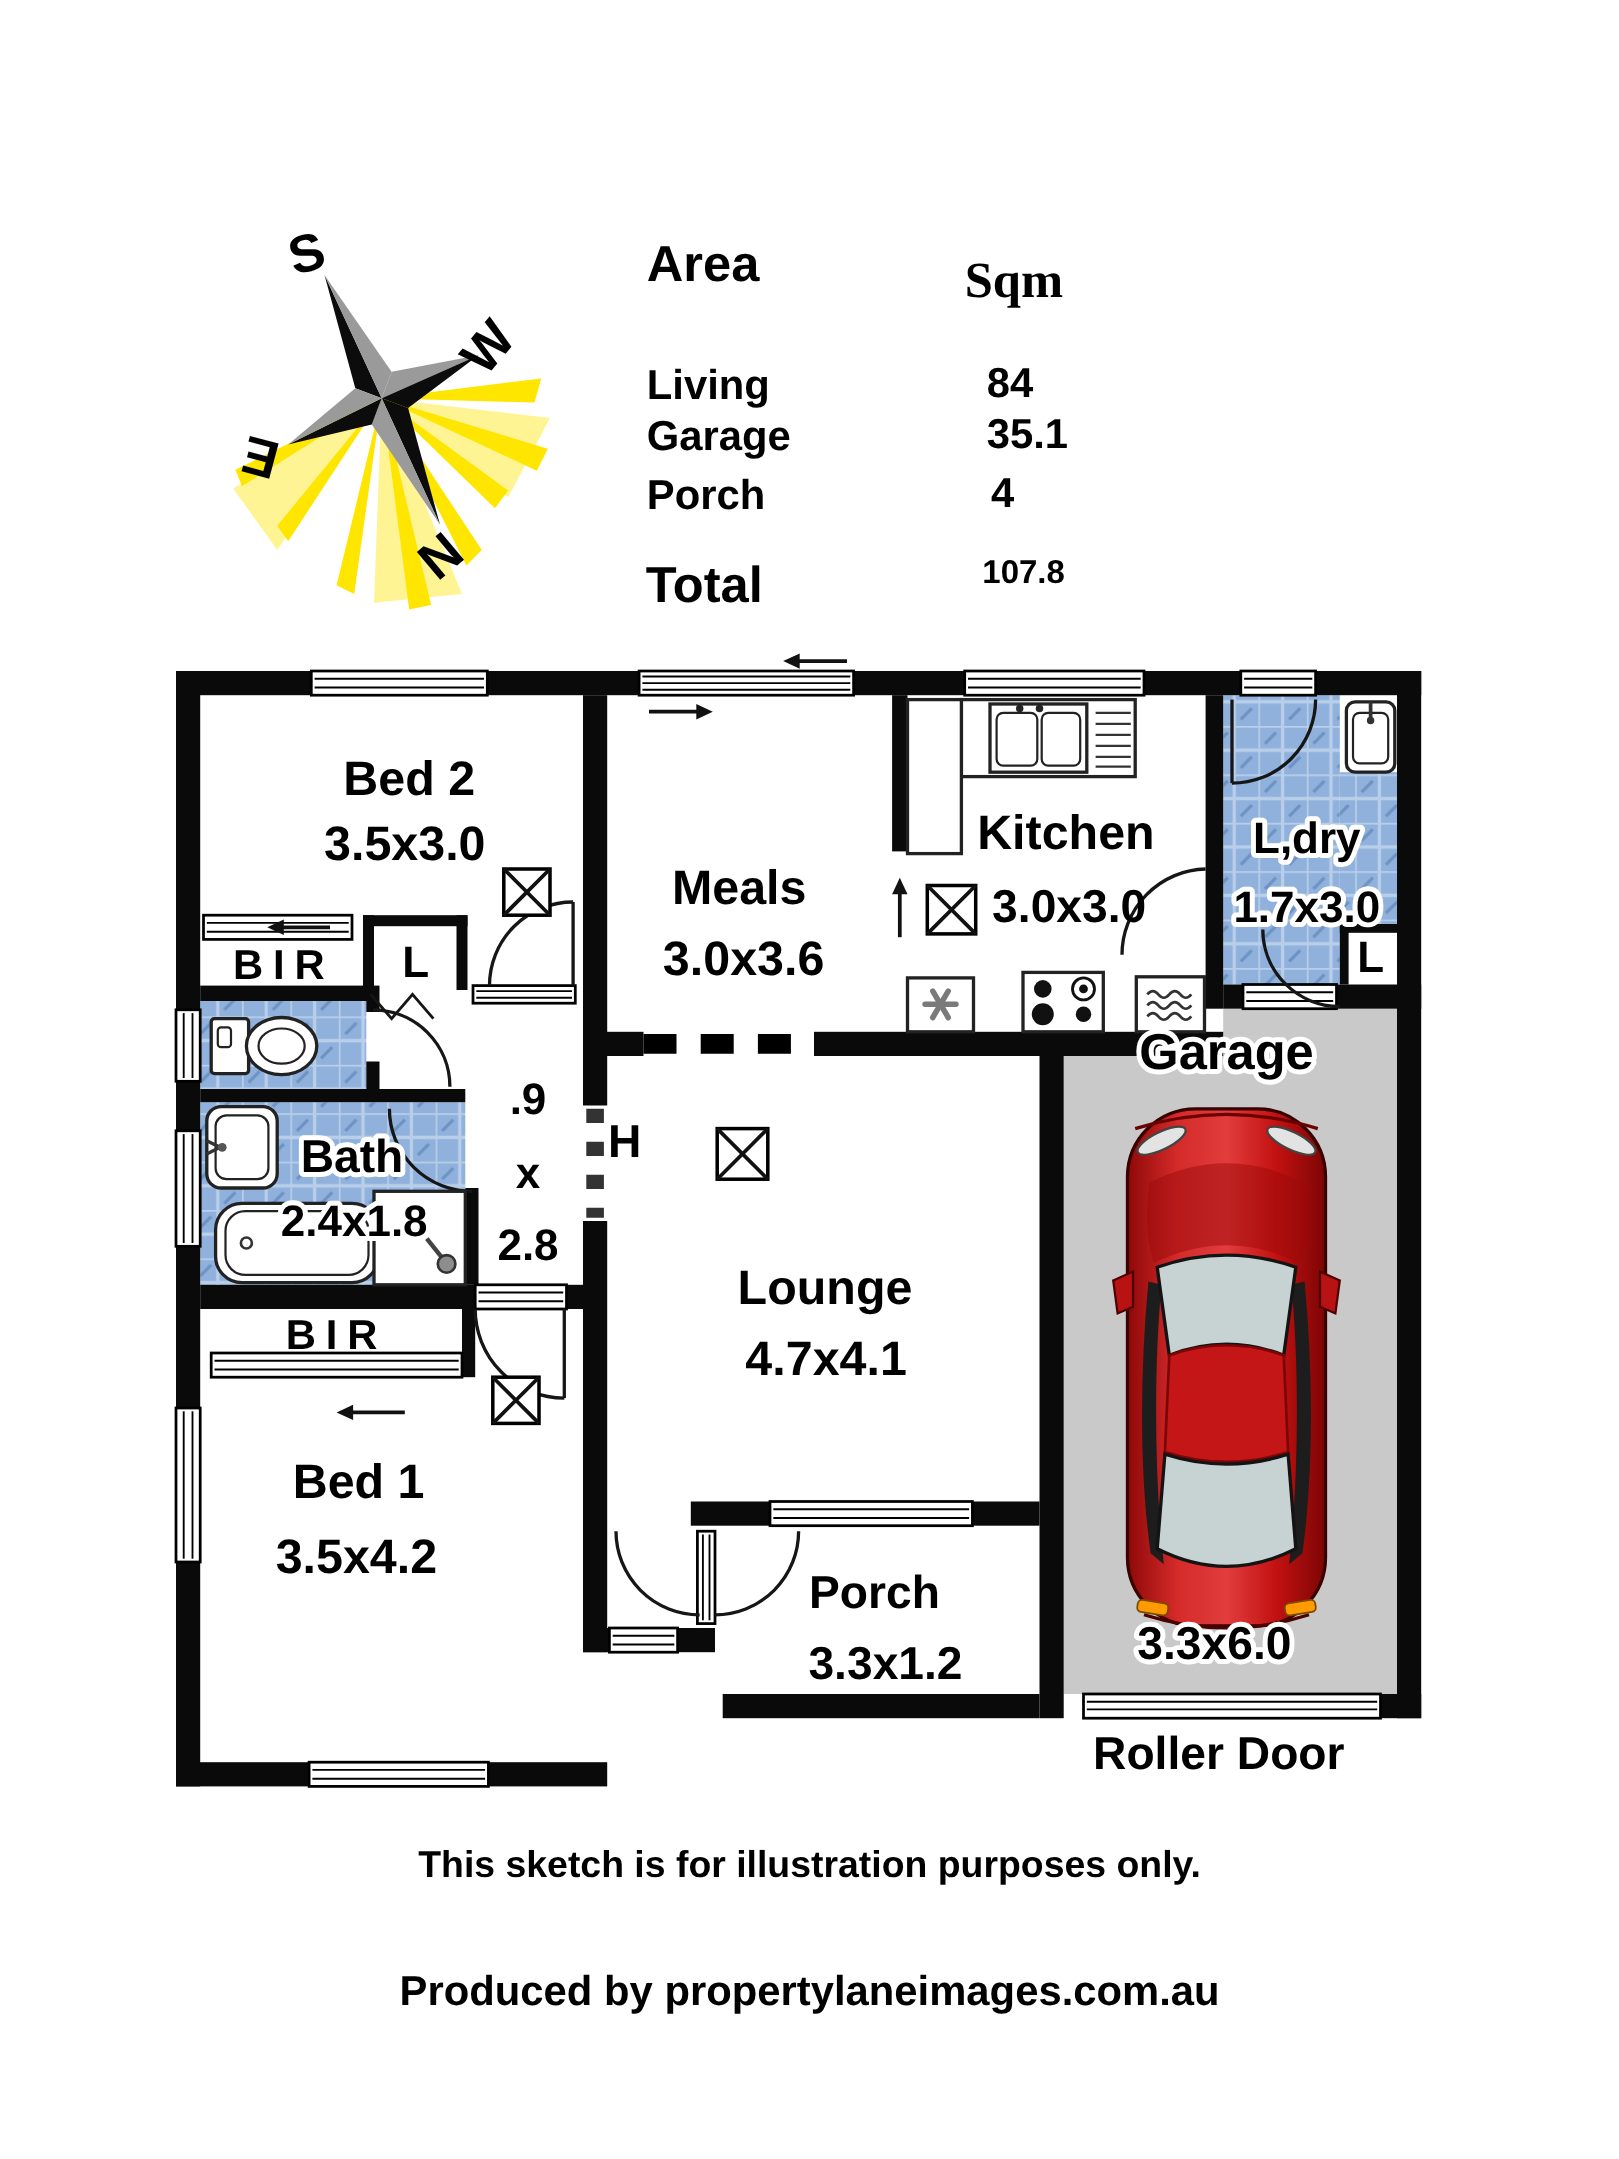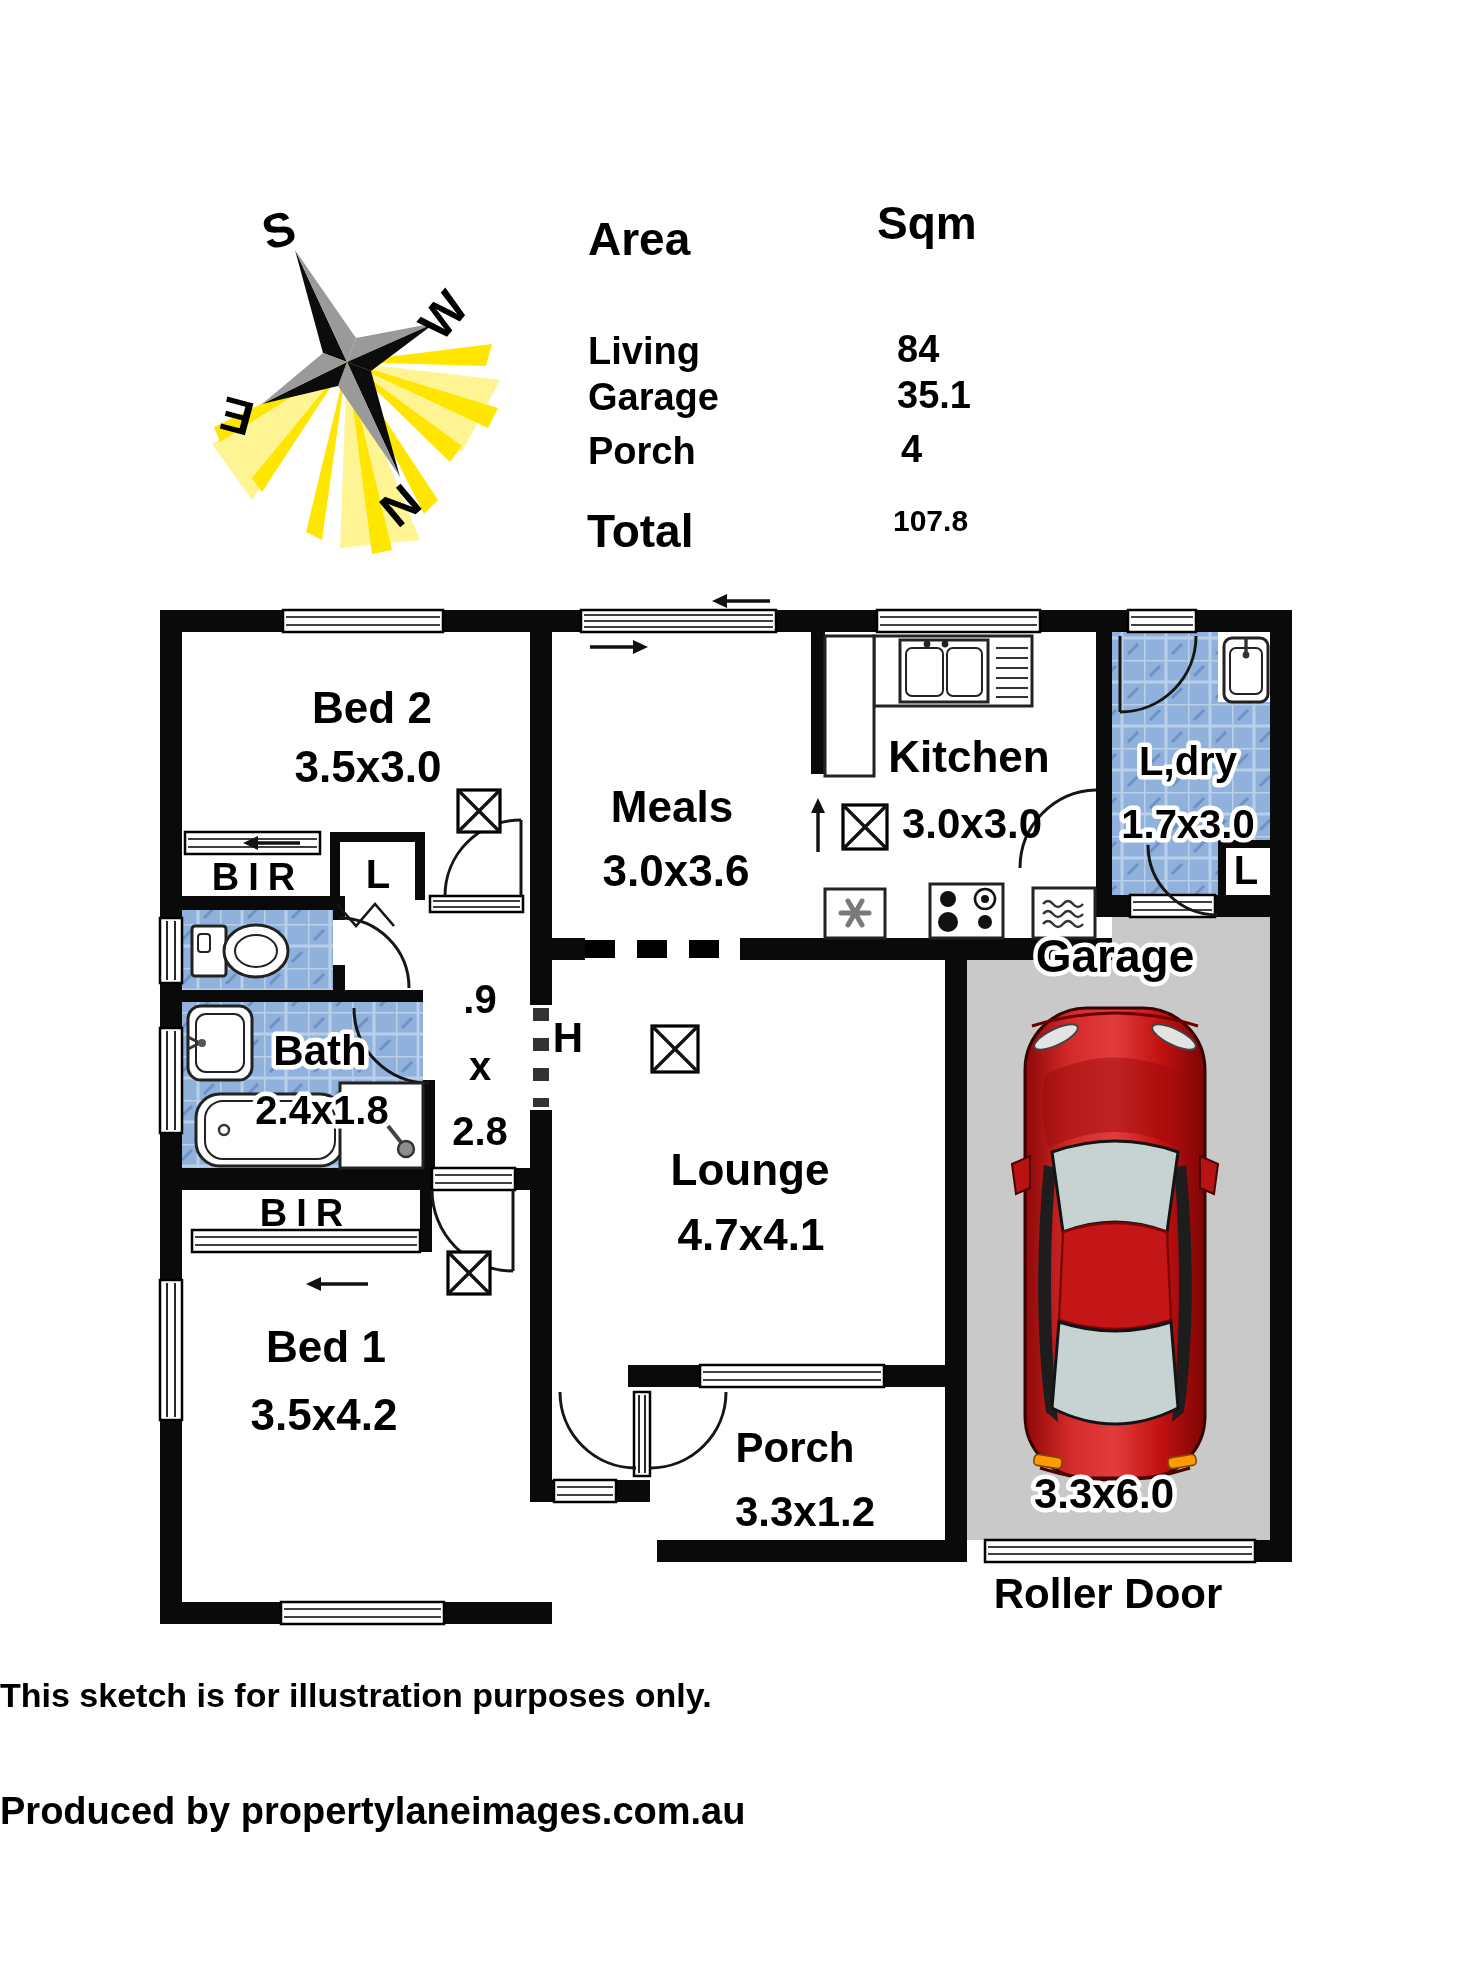--- a/index.html
+++ b/index.html
@@ -2,42 +2,42 @@
 <html><head>
 <meta charset="utf-8">
 <style>
   html,body{margin:0;padding:0;background:#fff;}
   #page{position:relative;width:1472px;height:1963px;background:#fff;overflow:hidden;
         font-family:"Liberation Sans",sans-serif;font-weight:bold;color:#000;}
   .abs{position:absolute;white-space:nowrap;}
   .tbl-h{font-size:46px;}
   .tbl-r{font-size:38px;}
   .tbl-t{font-size:46px;}
-  .foot{left:0;right:0;}
+  .foot{left:0;right:0;text-align:center;}
   svg text{font-family:"Liberation Sans",sans-serif;font-weight:bold;fill:#000;}
   .t44{font-size:44px;} .t42{font-size:42px;} .t40{font-size:40px;} .t38{font-size:38px;}
   .t46{font-size:46px;} .t48{font-size:48px;}
   .hl{paint-order:stroke;stroke:#fff;stroke-width:9px;stroke-linejoin:round;}
   .sp{letter-spacing:9px;}
   .wall{fill:#0a0a0a;}
   .wf{fill:#fff;stroke:#000;stroke-width:2.5;}
   .wl{stroke:#000;stroke-width:1.7;fill:none;}
   .arc{stroke:#161616;stroke-width:3;fill:none;}
   .fx{fill:#fff;stroke:#222;stroke-width:3;}
   .fx2{fill:none;stroke:#222;stroke-width:2;}
   .al{fill:#fff;stroke:#000;stroke-width:3.2;}
   .ar{stroke:#111;stroke-width:3.4;}
 </style>
 </head>
 <body>
 
 <div id="page">
 
   <div class="abs tbl-h" style="left:588px;top:212px;">Area</div>
-  <div class="abs tbl-h" style="left:877px;top:196px;">Sqm</div>
+  <div class="abs tbl-h" style="left:877px;top:228px;font-family:Liberation Serif, serif;">Sqm</div>
 
   <div class="abs tbl-r" style="left:588px;top:330px;">Living</div>
   <div class="abs tbl-r" style="left:897px;top:328px;">84</div>
   <div class="abs tbl-r" style="left:588px;top:376px;">Garage</div>
   <div class="abs tbl-r" style="left:897px;top:374px;">35.1</div>
   <div class="abs tbl-r" style="left:588px;top:430px;">Porch</div>
   <div class="abs tbl-r" style="left:901px;top:428px;">4</div>
 
   <div class="abs tbl-t" style="left:587px;top:504px;">Total</div>
   <div class="abs tbl-t" style="left:893px;top:504px;font-size:30px;">107.8</div>

